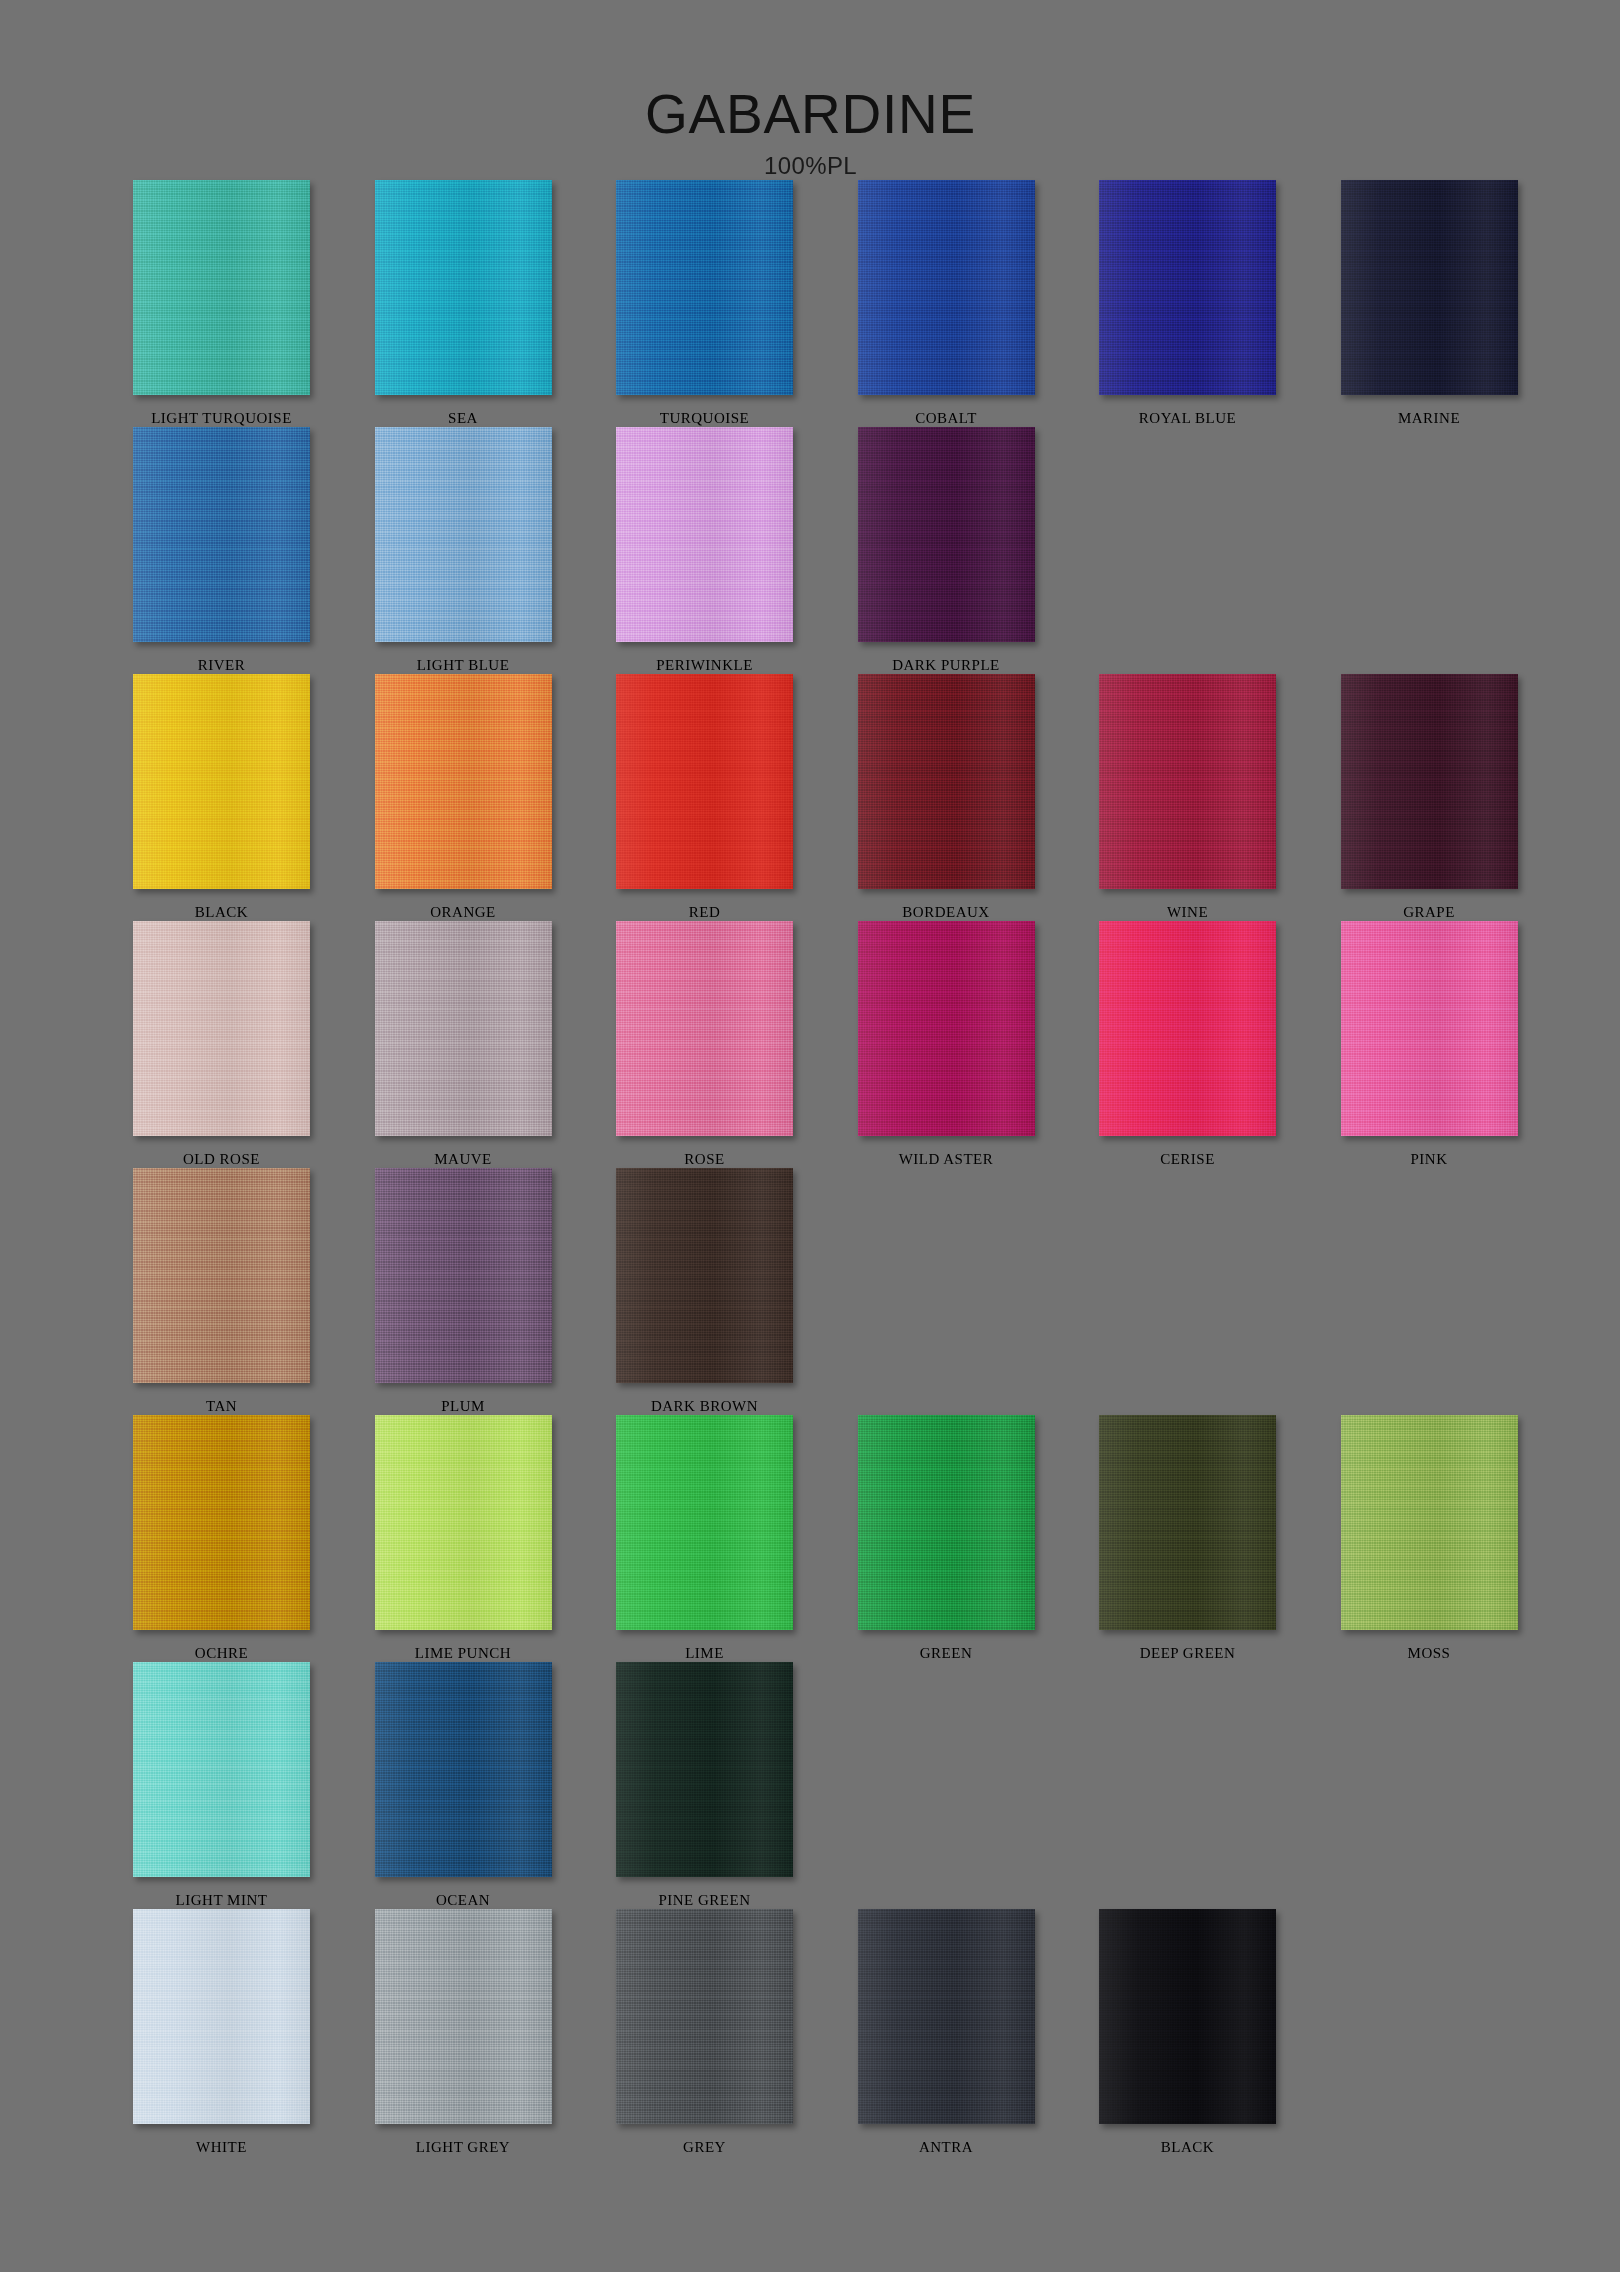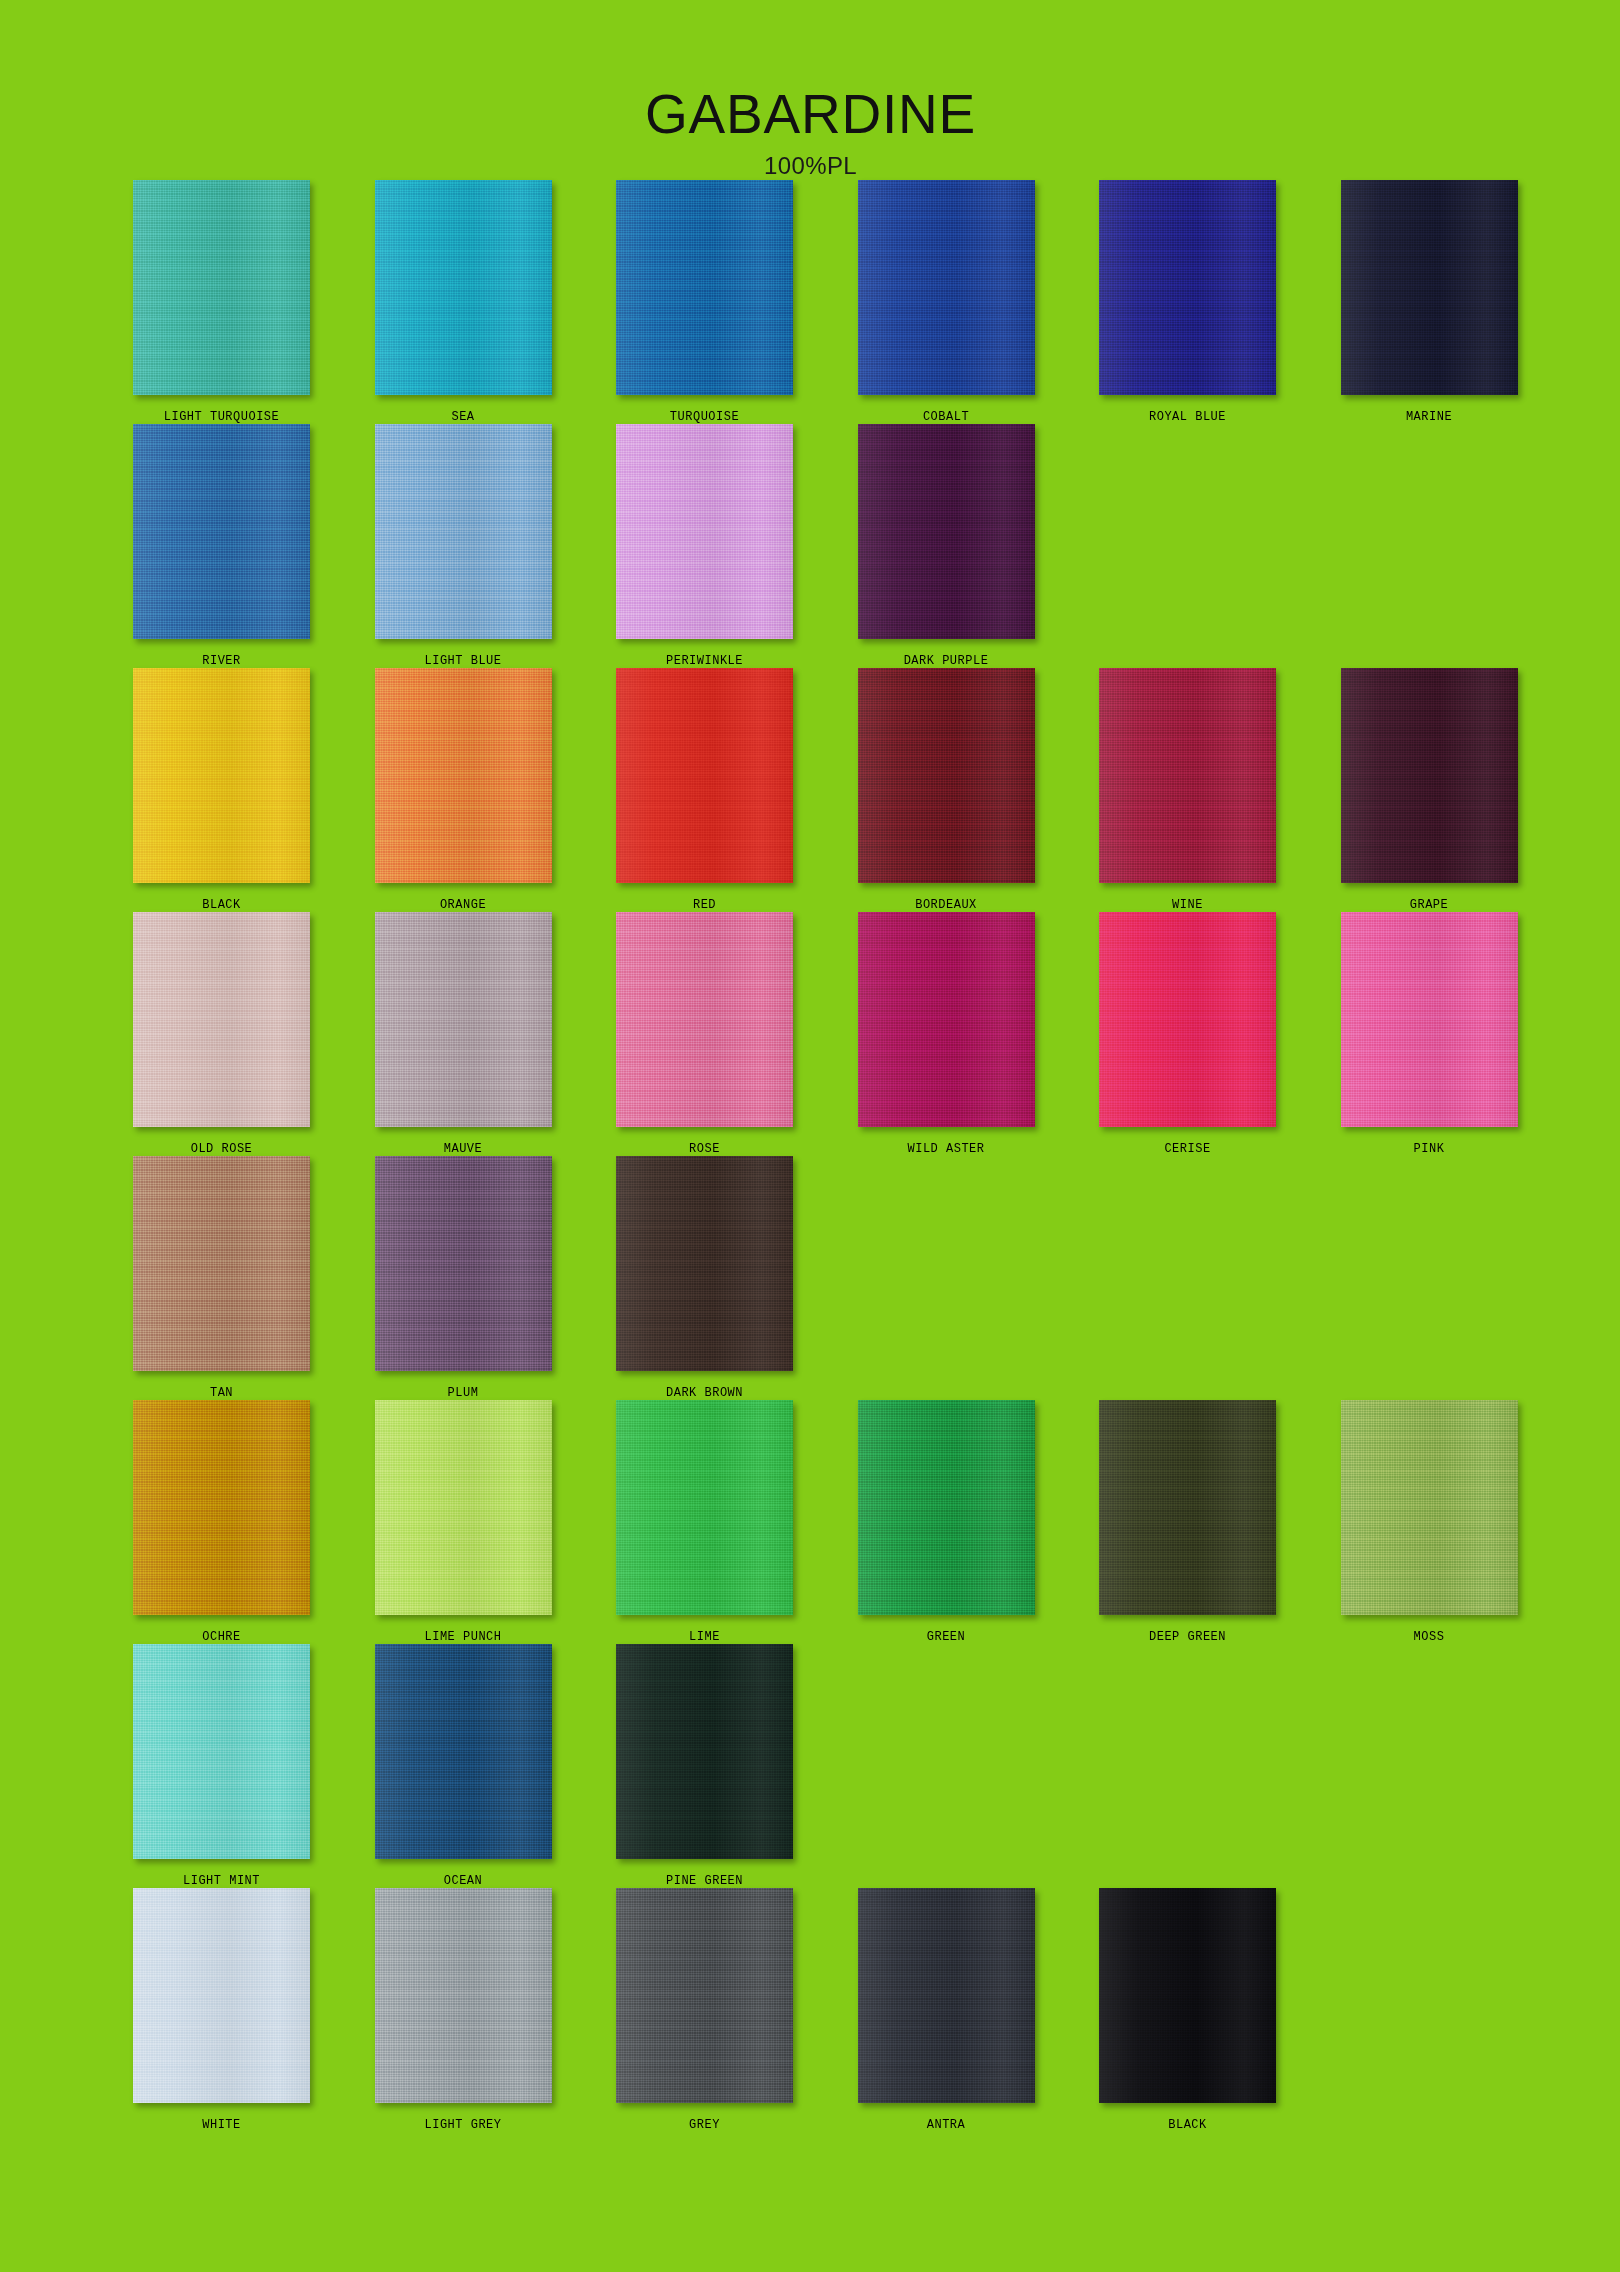--- a/index.html
+++ b/index.html
@@ -14,21 +14,21 @@
     height: 2273px;
     font-family: "Liberation Sans", sans-serif;
     color: #000000;
     overflow: hidden;
     position: relative;
   }
 
   .sheet {
     width: 1621px;
     height: 2273px;
-    background: #84cc16;
+    background: #737373;
     padding: 0;
     position: relative;
   }
 
   
   .header {
     text-align: center;
     padding-top: 87px;
   }
   .chart-title {
@@ -106,22 +106,22 @@
       rgba(255,255,255,0.03) 22%,
       rgba(0,0,0,0.045) 55%,
       rgba(255,255,255,0.05) 82%,
       rgba(0,0,0,0.05) 100%);
     pointer-events: none;
   }
 
   .swatch-label {
     width: 177px;
     text-align: center;
-    font-family: Liberation Mono, monospace;
-    font-size: 12px;
+    font-family: Liberation Serif, serif;
+    font-size: 15px;
     font-weight: 400;
     letter-spacing: 0.5px;
     color: #000000;
     margin-top: 15px;
     white-space: nowrap;
   }
 </style>
 </head>
 <body>
 

